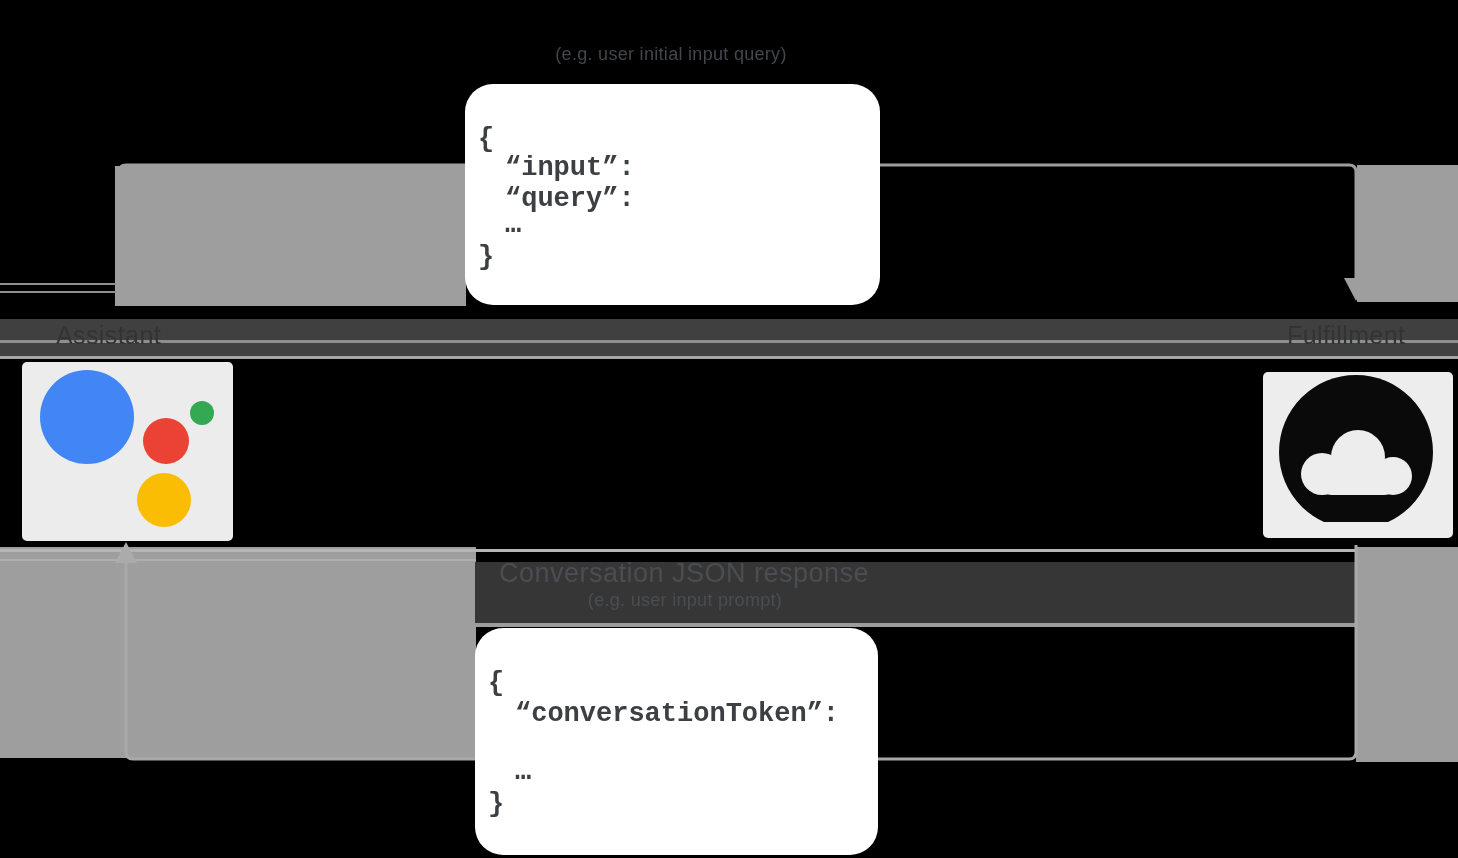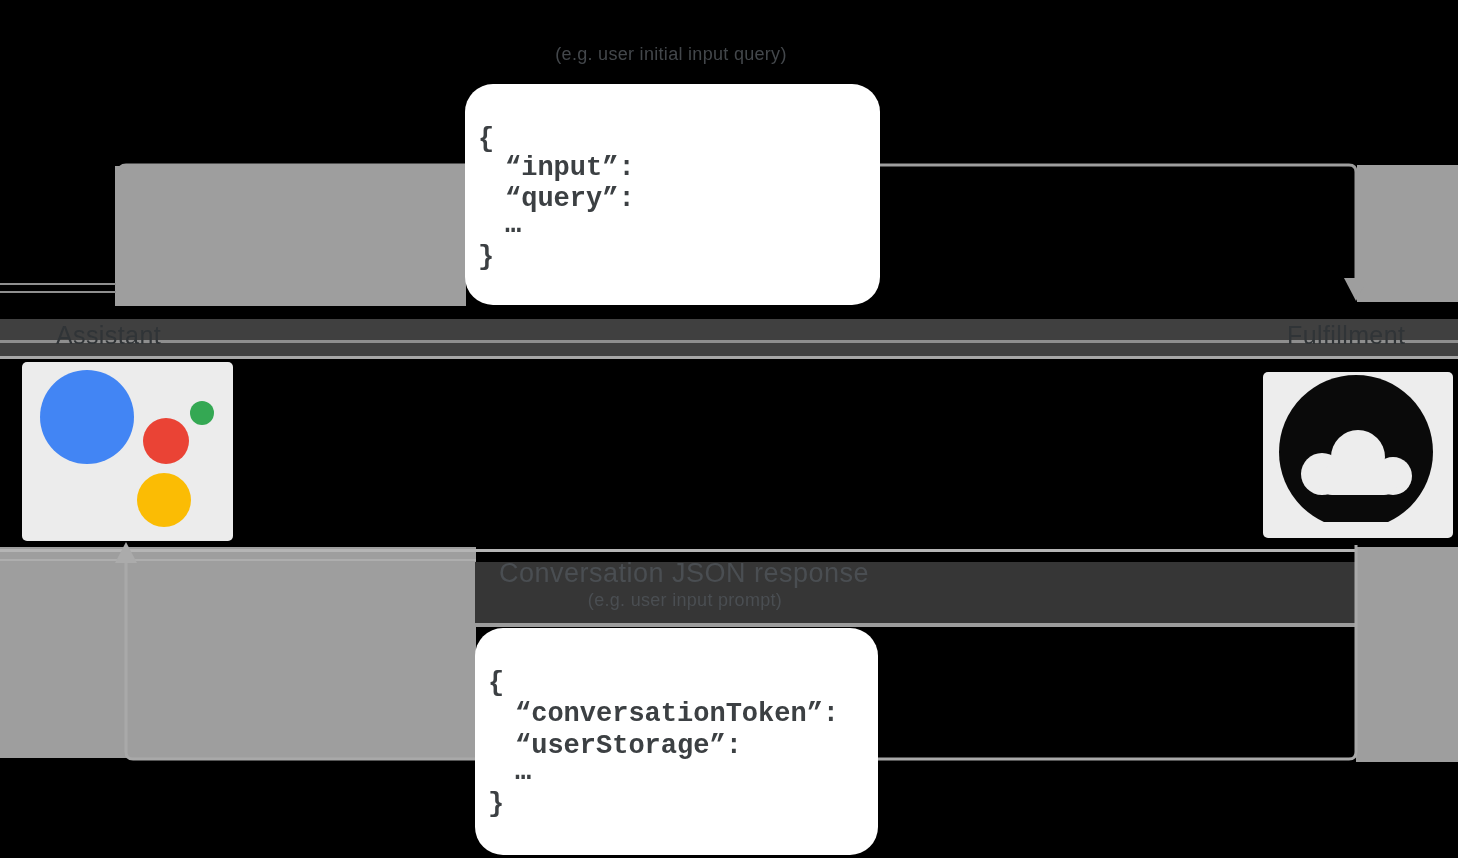--- a/index.html
+++ b/index.html
@@ -87,17 +87,16 @@
       </g>
     </svg>
   </div>
 
   <div class="dtext l2" style="left:685px;top:590px;color:#4a4e52;">(e.g. user input prompt)</div>
   <div class="dtext l1" style="left:684px;top:558px;color:#4a4e52;">Conversation JSON response</div>
 
   <div class="json-box" style="left:475px;top:628px;width:403px;height:227px;"></div>
   <div class="json-line" style="left:488px;top:668px;">{</div>
   <div class="json-line" style="left:515px;top:699px;">“conversationToken”:</div>
-  <div class="json-line" style="left:515px;top:731px;">“userStorage”:</div>
   <div class="json-line" style="left:515px;top:757px;">…</div>
   <div class="json-line" style="left:488px;top:789px;">}</div>
 
 </div>
 
 </body></html>

